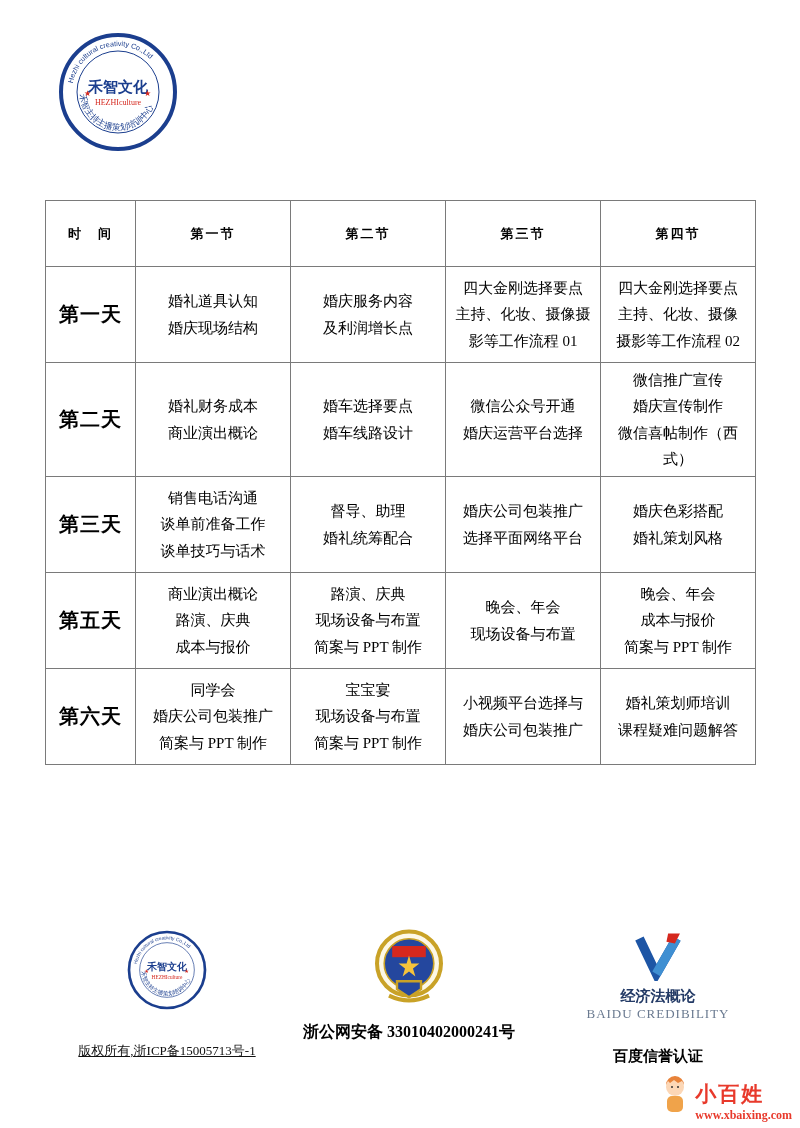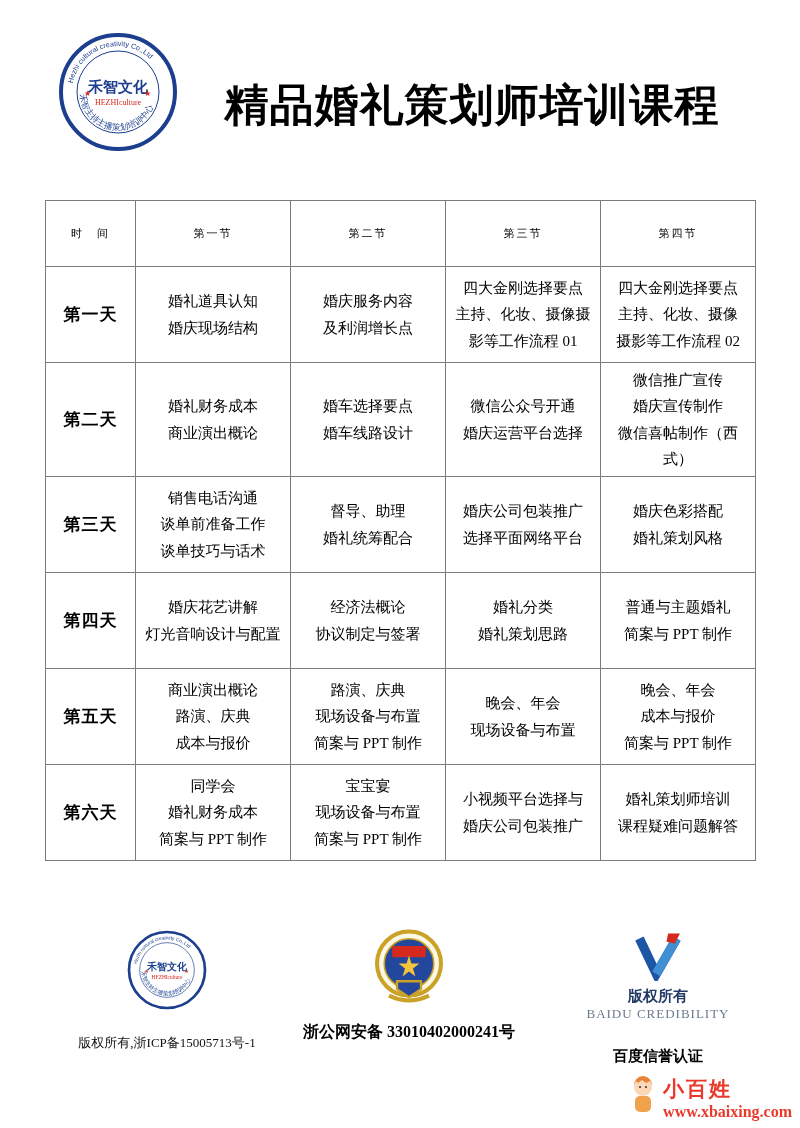--- a/index.html
+++ b/index.html
@@ -17,41 +17,41 @@
   }
   
   .course-table {
     position:absolute; left:45px; top:200px; width:710px;
     border-collapse:collapse; table-layout:fixed;
   }
   .course-table th, .course-table td {
     border:1px solid #7a7a7a; text-align:center; vertical-align:middle;
     white-space:pre-line; padding:4px;
   }
-  .course-table th { height:66px; font-size:11px; font-weight:normal; letter-spacing:2px; }
+  .course-table th { height:66px; font-size:13px; font-weight:bold; letter-spacing:2px; }
   .course-table td { height:96px; font-size:15px; line-height:1.75; }
-  .course-table td.day { font-size:17px; font-weight:bold; letter-spacing:1px;margin-top:20px; }
+  .course-table td.day { font-size:20px; font-weight:bold; letter-spacing:1px;margin-top:20px; }
   
   .footer-left  { position:absolute; left:72px;  top:930px; width:190px; text-align:center; }
   .footer-left svg { width:80px; height:80px; }
-  .icp-text { margin-top:20px; font-size:13px; color:#111; }
+  .icp-text { margin-top:28px; font-size:13px; color:#111;text-decoration:underline; }
   .footer-center { position:absolute; left:284px; top:928px; width:250px; text-align:center; }
   .footer-center svg { width:72px; height:84px; }
   .police-text { margin-top:6px; font-size:16px; font-weight:bold; color:#000; }
   .footer-right { position:absolute; left:578px; top:933px; width:160px; text-align:center; }
   .footer-right svg { width:54px; height:48px; }
   .baidu-name { font-size:15px; font-weight:bold; color:#233a66; margin-top:2px; }
   .baidu-name-en { font-size:13px; letter-spacing:1px; color:#6a7a90; }
   .baidu-cert { margin-top:25px; font-size:15px; font-weight:bold; color:#000; }
   
-  .watermark { position:absolute; right:8px; bottom:6px; display:flex; align-items:center; gap:5px; }
+  .watermark { position:absolute; right:8px; bottom:6px; display:flex; align-items:flex-end; gap:5px; }
   .watermark svg { width:30px; height:42px; }
   .wm-text { display:flex; flex-direction:column; align-items:flex-start; line-height:1.2; }
   .wm-name { font-size:21px; font-weight:bold; color:#e8392b; letter-spacing:2px; }
-  .wm-url  { font-size:16px; font-weight:bold; color:#e8392b; }
+  .wm-url  { font-size:12px; font-weight:bold; color:#e8392b; }
 </style>
 </head>
 <body>
 
 <div class="page">
 
   <div class="logo-header">
     <svg viewBox="0 0 120 120">
       <circle cx="60" cy="60" r="57" fill="#ffffff" stroke="#1b3e8e" stroke-width="4"></circle>
       <circle cx="60" cy="60" r="41" fill="none" stroke="#1b3e8e" stroke-width="1"></circle>
@@ -65,21 +65,20 @@
       <text font-size="8.5" fill="#1b3e8e">
         <textPath href="#hdr-arc-bot" startOffset="2%">禾智主持主播策划培训中心</textPath>
       </text>
       <text x="60" y="60" text-anchor="middle" font-size="15" font-weight="bold" fill="#1b3e8e">禾智文化</text>
       <text x="60" y="73" text-anchor="middle" font-size="8" fill="#d5281e">HEZHIculture</text>
       <text x="26" y="64" font-size="8" fill="#d5281e">★</text>
       <text x="86" y="64" font-size="8" fill="#d5281e">★</text>
     </svg>
   </div>
 
-  <h1 class="page-title">精品婚礼策划师培训课程</h1>
 
   <table class="course-table">
     <colgroup>
       <col style="width:90px">
         <col style="width:155px">
         <col style="width:155px">
         <col style="width:155px">
         <col style="width:155px">
     </colgroup>
     <thead>
@@ -123,48 +122,37 @@
 谈单前准备工作
 谈单技巧与话术</td>
         <td>督导、助理
 婚礼统筹配合</td>
         <td>婚庆公司包装推广
 选择平面网络平台</td>
         <td>婚庆色彩搭配
 婚礼策划风格</td>
       </tr>
       <tr>
-        <td class="day">第四天</td>
-        <td>婚庆花艺讲解
-灯光音响设计与配置</td>
-        <td>经济法概论
-协议制定与签署</td>
-        <td>婚礼分类
-婚礼策划思路</td>
-        <td>普通与主题婚礼
-简案与 PPT 制作</td>
-      </tr>
-      <tr>
         <td class="day">第五天</td>
         <td>商业演出概论
 路演、庆典
 成本与报价</td>
         <td>路演、庆典
 现场设备与布置
 简案与 PPT 制作</td>
         <td>晚会、年会
 现场设备与布置</td>
         <td>晚会、年会
 成本与报价
 简案与 PPT 制作</td>
       </tr>
       <tr>
         <td class="day">第六天</td>
         <td>同学会
-婚礼财务成本
+婚庆公司包装推广
 简案与 PPT 制作</td>
         <td>宝宝宴
 现场设备与布置
 简案与 PPT 制作</td>
         <td>小视频平台选择与
 婚庆公司包装推广</td>
         <td>婚礼策划师培训
 课程疑难问题解答</td>
       </tr>
     </tbody>
@@ -209,21 +197,21 @@
   </div>
 
   <div class="footer-right">
     <span>
       <svg viewBox="0 0 64 56">
         <path d="M10,6 L30,48 L54,6" fill="none" stroke="#1d55a5" stroke-width="11"></path>
         <path d="M30,48 L54,6" fill="none" stroke="#3f8fd2" stroke-width="11"></path>
         <polygon points="44,0 58,0 52,12 42,10" fill="#d5281e"></polygon>
       </svg>
     </span>
-    <div class="baidu-name">版权所有</div>
+    <div class="baidu-name">经济法概论</div>
     <div class="baidu-name-en">BAIDU CREDIBILITY</div>
     <div class="baidu-cert">百度信誉认证</div>
   </div>
 
   <div class="watermark">
     <span>
       <svg viewBox="0 0 30 42">
         <circle cx="15" cy="11" r="9" fill="#fcd7b6"></circle>
         <path d="M6,9 a9,9 0 0 1 18,0 l-2,-4 l-4,2 l-4,-3 l-4,3 l-2,-2 z" fill="#e8833a"></path>
         <circle cx="12" cy="11" r="1" fill="#333"></circle>

